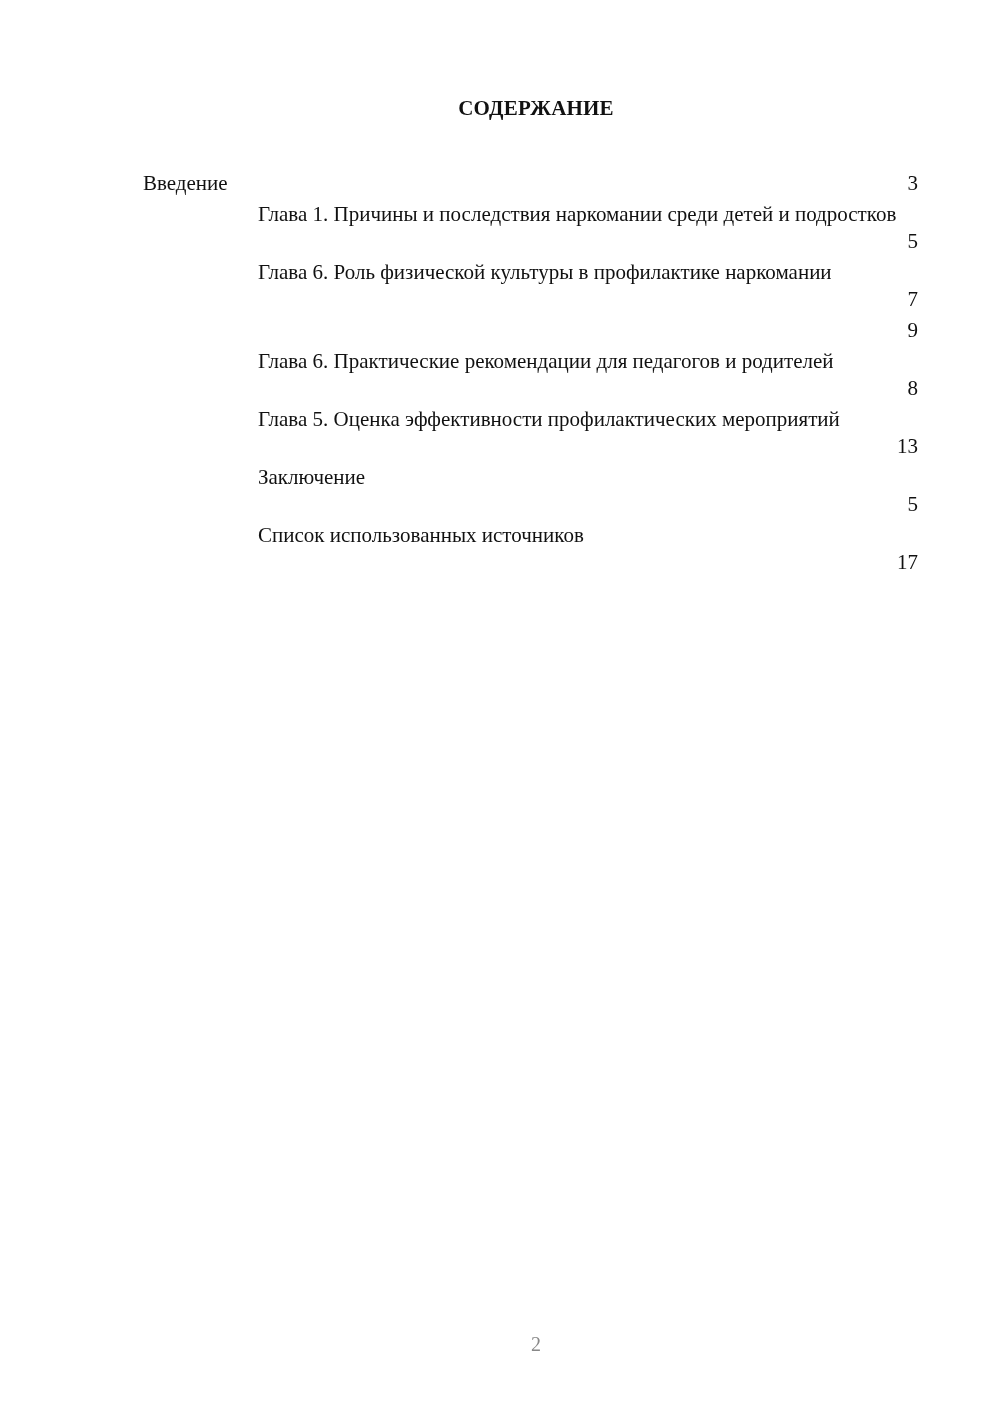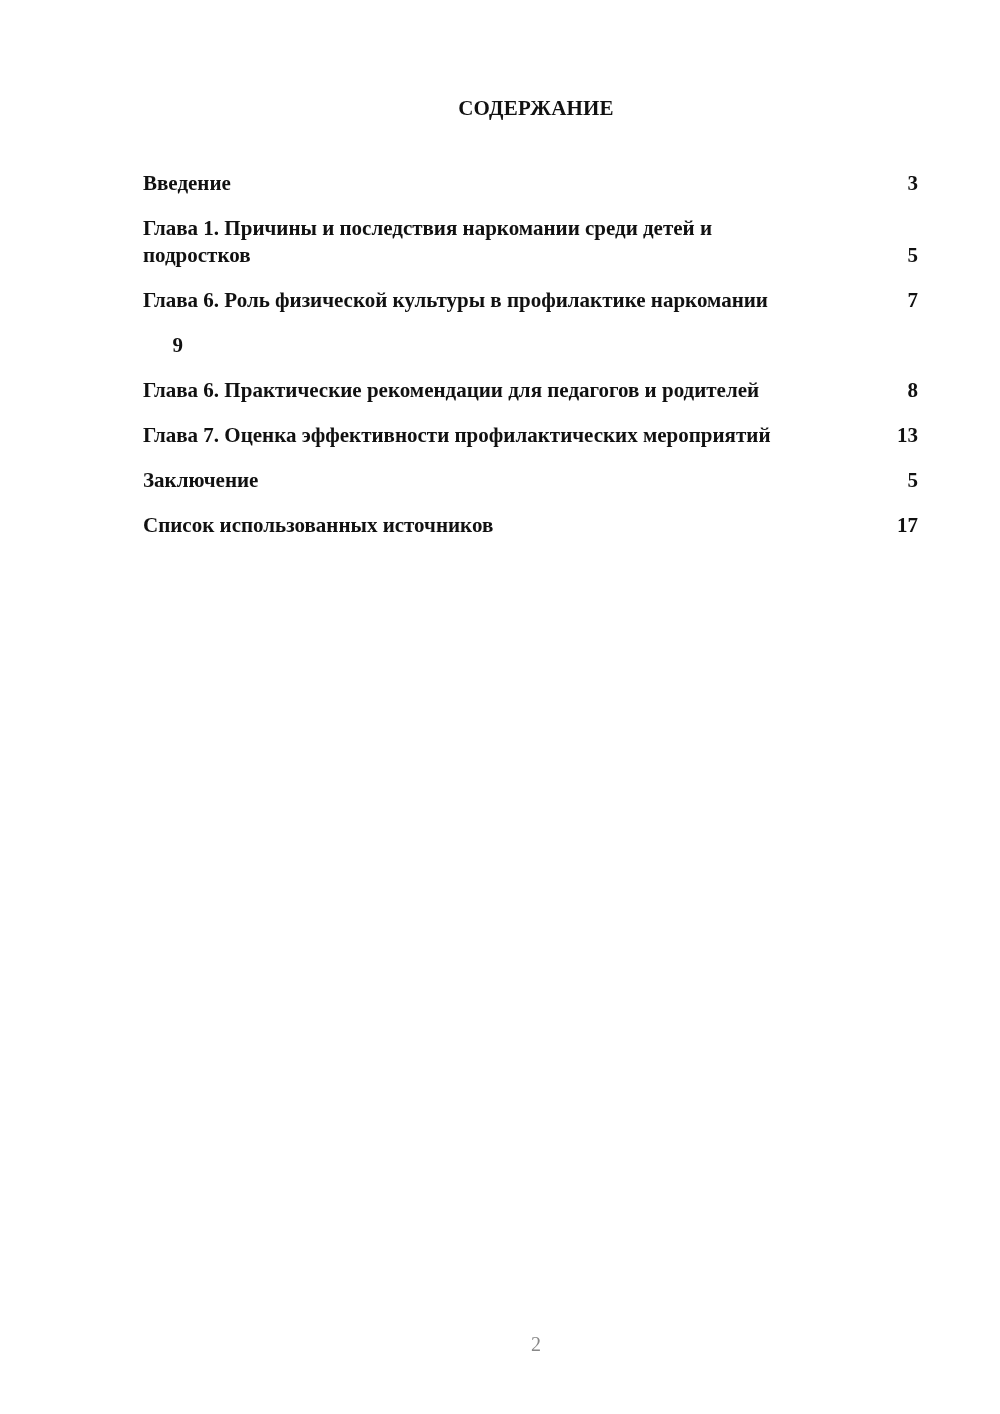--- a/index.html
+++ b/index.html
@@ -5,26 +5,26 @@
   html, body { margin: 0; padding: 0; background: #ffffff; }
   body {
     width: 1000px; height: 1414px; position: relative; overflow: hidden;
     font-family: "Liberation Serif", "DejaVu Serif", serif;
     color: #111111;
   }
   .title {
     position: absolute; top: 96px; left: 0; width: 1072px;
     text-align: center; font-weight: bold; font-size: 21px; letter-spacing: 0.2px;
   }
-  .toc { position: absolute; left: 143px; top: 170px; width: 775px; font-weight: bold; }
+  .toc { position: absolute; left: 143px; top: 170px; width: 775px; }
   .entry {
     display: flex; justify-content: space-between; align-items: flex-end;
     font-size: 21px; line-height: 27px;
   }
-  .entry + .entry { margin-top: 18px; }
+  .entry + .entry { margin-top: 4px; flex-direction: column; }
   .entry-text { width: 660px; }
   .entry-page { text-align: right; min-width: 40px; }
   .page-number {
     position: absolute; top: 1333px; left: 0; width: 1072px;
     text-align: center; font-size: 20px; color: #888888;
   }
 </style>
 </head>
 <body>
 
@@ -44,21 +44,21 @@
     <span class="entry-page">7</span>
   </div>
   <div class="entry">
     <span class="entry-page">9</span>
   </div>
   <div class="entry">
     <span class="entry-text">Глава 6. Практические рекомендации для педагогов и родителей</span>
     <span class="entry-page">8</span>
   </div>
   <div class="entry">
-    <span class="entry-text">Глава 7. Оценка эффективности профилактических мероприятий</span>
+    <span class="entry-text">Глава 5. Оценка эффективности профилактических мероприятий</span>
     <span class="entry-page">13</span>
   </div>
   <div class="entry">
     <span class="entry-text">Заключение</span>
     <span class="entry-page">5</span>
   </div>
   <div class="entry">
     <span class="entry-text">Список использованных источников</span>
     <span class="entry-page">17</span>
   </div>

